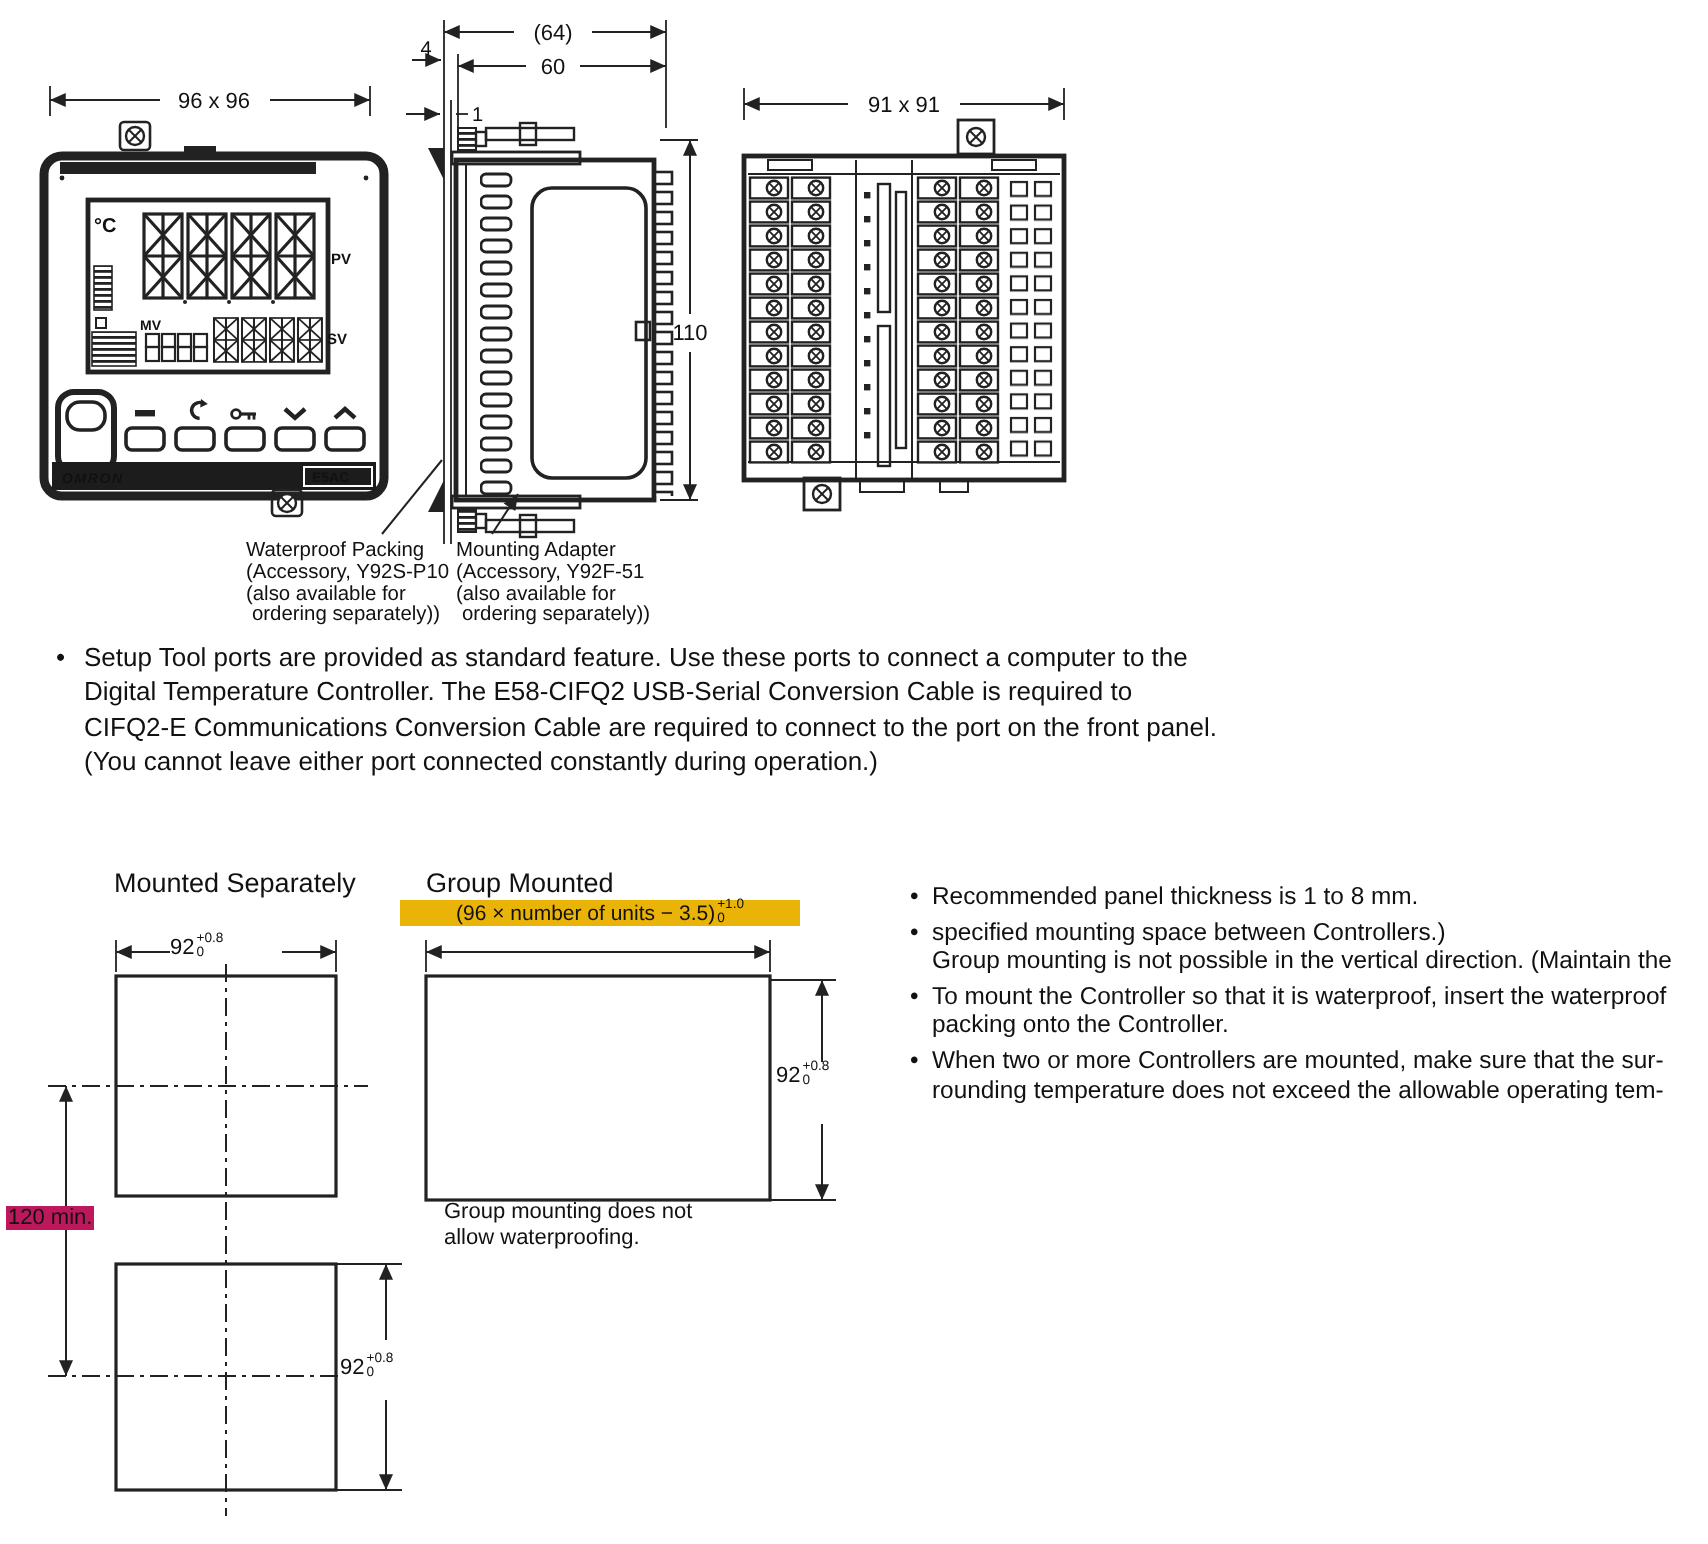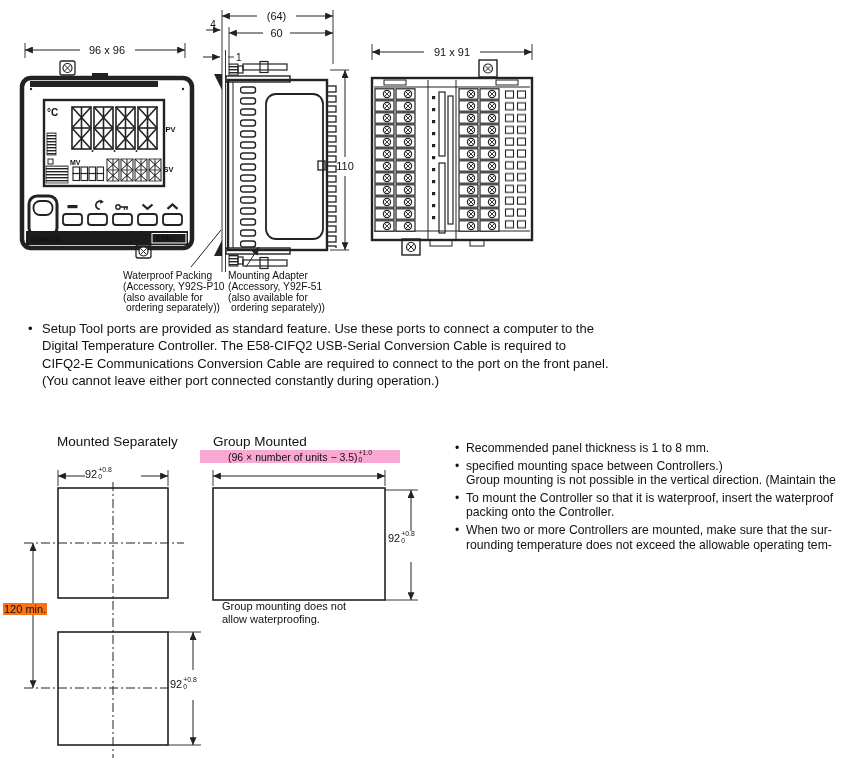--- a/index.html
+++ b/index.html
@@ -13,26 +13,26 @@
   .dimt2{font-size:10px}
   .lblsm{font-size:7.5px;font-weight:bold}
   .callout{font-size:10.2px;line-height:10.8px}
   .callout .indent{padding-left:3px}
   .setup{display:flex;font-size:13px;line-height:17.4px}
   .setup .blt{width:14px;flex:none}
   .hd{font-weight:normal;font-size:13.5px}
   .center{text-align:left}
   .dim{font-size:11px;display:flex;align-items:center;justify-content:flex-start;background:#fff}
   .tol{display:inline-flex;flex-direction:column;font-size:6.8px;line-height:6.7px;margin-left:1px}
-  .formula{font-size:10.5px;display:flex;align-items:center;justify-content:center;background:#f9a8d4}
+  .formula{font-size:10.5px;display:flex;align-items:center;justify-content:center;background:#eab308}
   .note2{font-size:11px;line-height:13px}
   .notes{width:398px}
   .note{display:flex;font-size:12.2px;line-height:14.6px;margin-bottom:3px}
   .note .blt{width:11px;flex:none}
-  .bg{background:#f97316;padding:0 1px}
+  .bg{background:#be185d;padding:0 1px}
 </style>
 </head>
 <body>
 
 <svg class="abs" style="left:0;top:0" width="854" height="318" viewBox="0 0 854 318">
   <defs>
     <marker id="ah" viewBox="0 0 10 8" refX="9" refY="4" markerWidth="9" markerHeight="7" orient="auto-start-reverse">
       <path d="M0,0 L9,4 L0,8 z" fill="#222"></path>
     </marker>
     <g id="screw">

